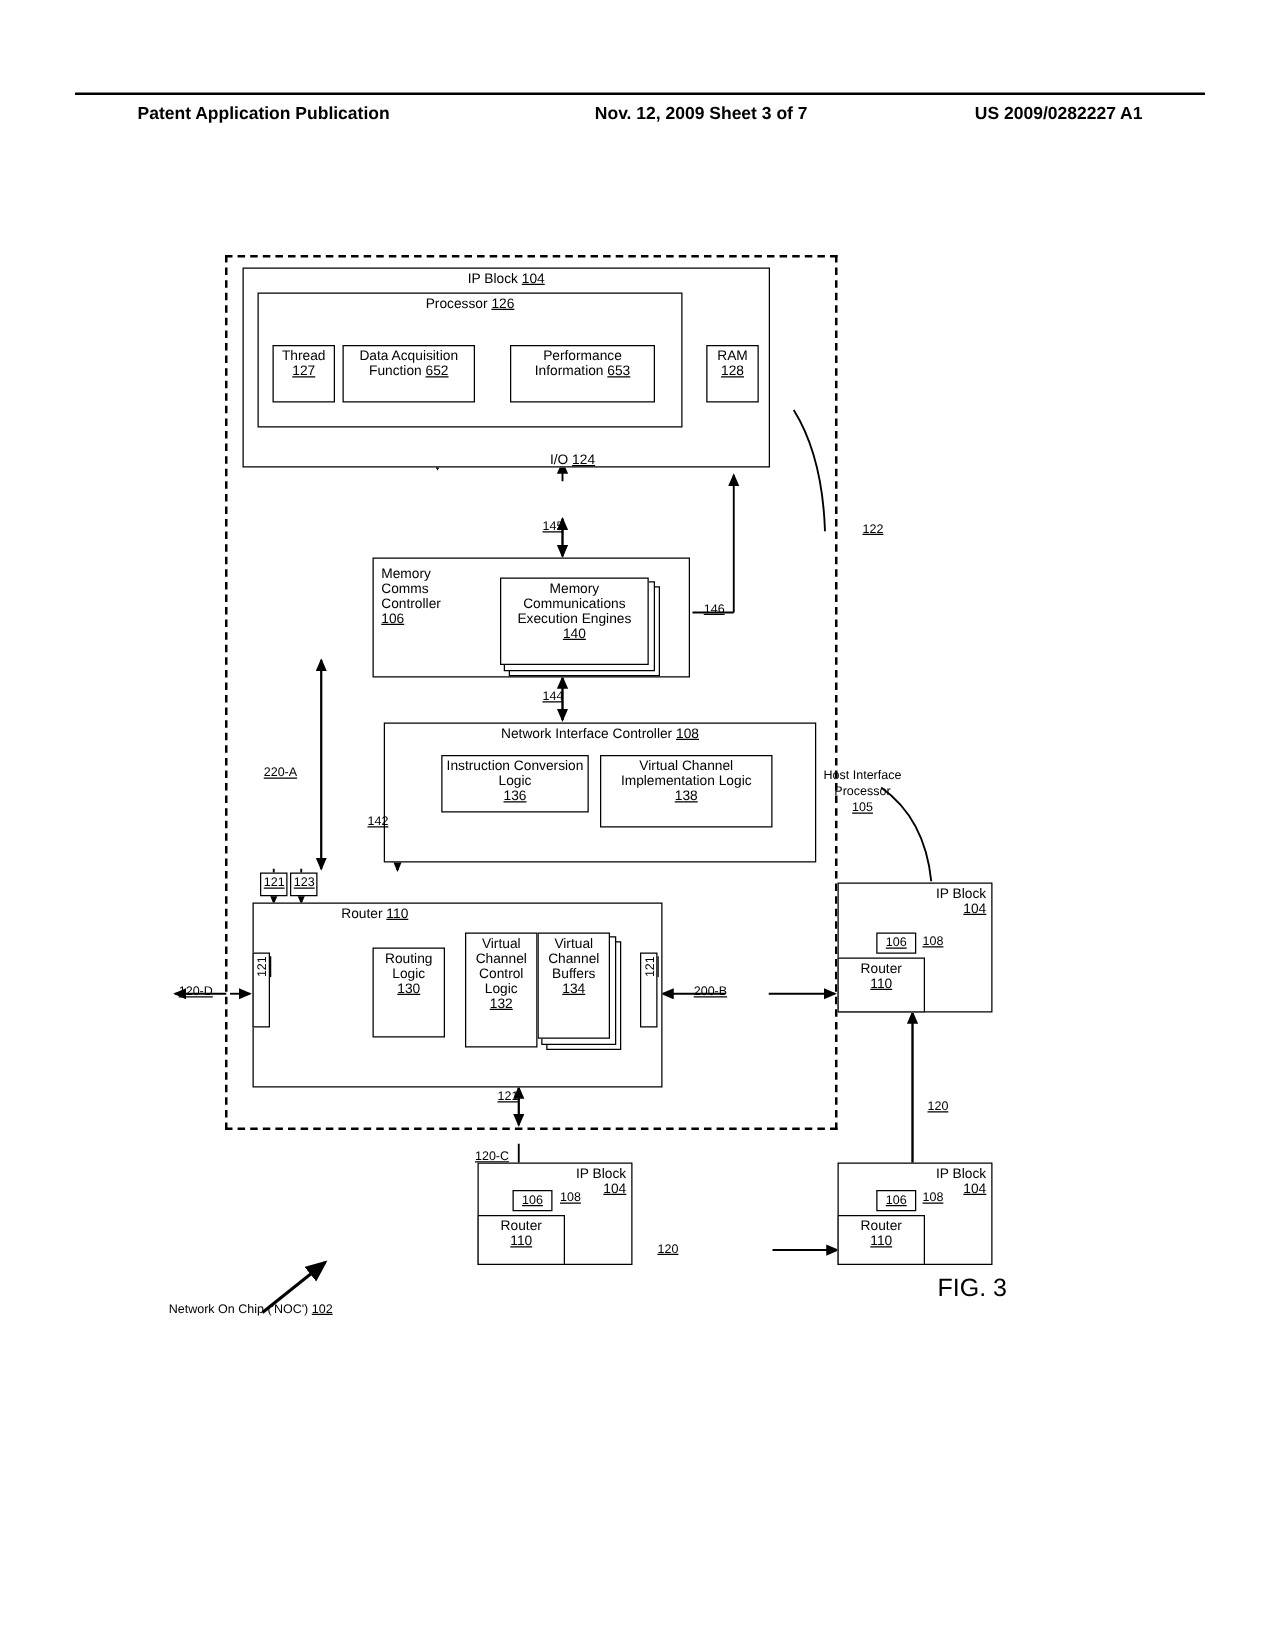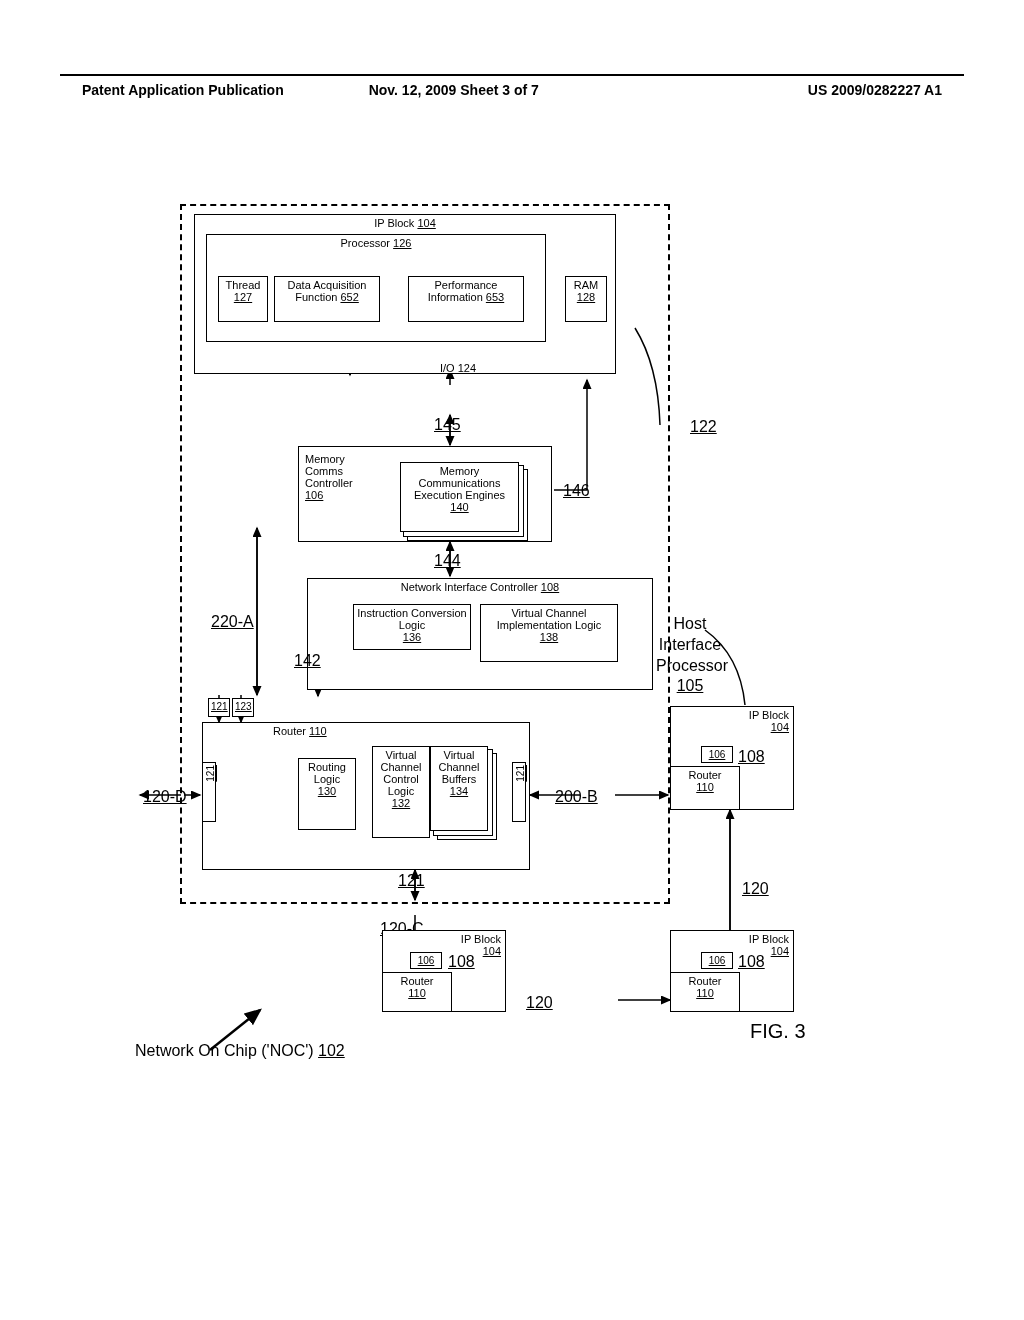--- a/index.html
+++ b/index.html
@@ -1,27 +1,27 @@
 <!DOCTYPE html>
 <html><head>
 <meta charset="utf-8">
 <style>
 body{font-family:Arial,Helvetica,sans-serif;font-size:11px;color:#000;margin:0;padding:0;background:#fff}
 .page{width:1024px;height:1320px;position:relative}
-.header{position:absolute;top:82px;left:0;right:0;display:flex;font-weight:bold;font-size:14px;padding:0 82px}
+.header{position:absolute;top:82px;left:0;right:0;display:flex;font-weight:bold;font-size:14px;padding:0 110px}
 .header .left{flex:1}
-.header .center{text-align:left;flex:1}
+.header .center{text-align:right;flex:1}
 .header .right{text-align:right;flex:1}
 .line{position:absolute;top:74px;left:60px;right:60px;border-top:2px solid #000}
 .fig{position:absolute;left:150px;top:200px;width:710px;height:870px}
 .dashed{position:absolute;border:2.5px dashed #000;left:30px;top:4px;width:486px;height:696px}
 .box{position:absolute;border:1.5px solid #000;background:#fff;text-align:center;padding:2px;box-sizing:border-box}
 .nobg{background:transparent}
 .small{font-size:10px}
-.lbl{position:absolute;text-align:center;font-size:16px}
+.lbl{position:absolute;text-align:center;font-size:10px}
 u{text-decoration:underline}
 svg{position:absolute;left:0;top:0;overflow:visible}
 .vtxt{writing-mode:vertical-rl;transform:rotate(180deg)}
 </style>
 </head>
 <body>
 
 <div class="page">
 <div class="line"></div>
 <div class="header">

